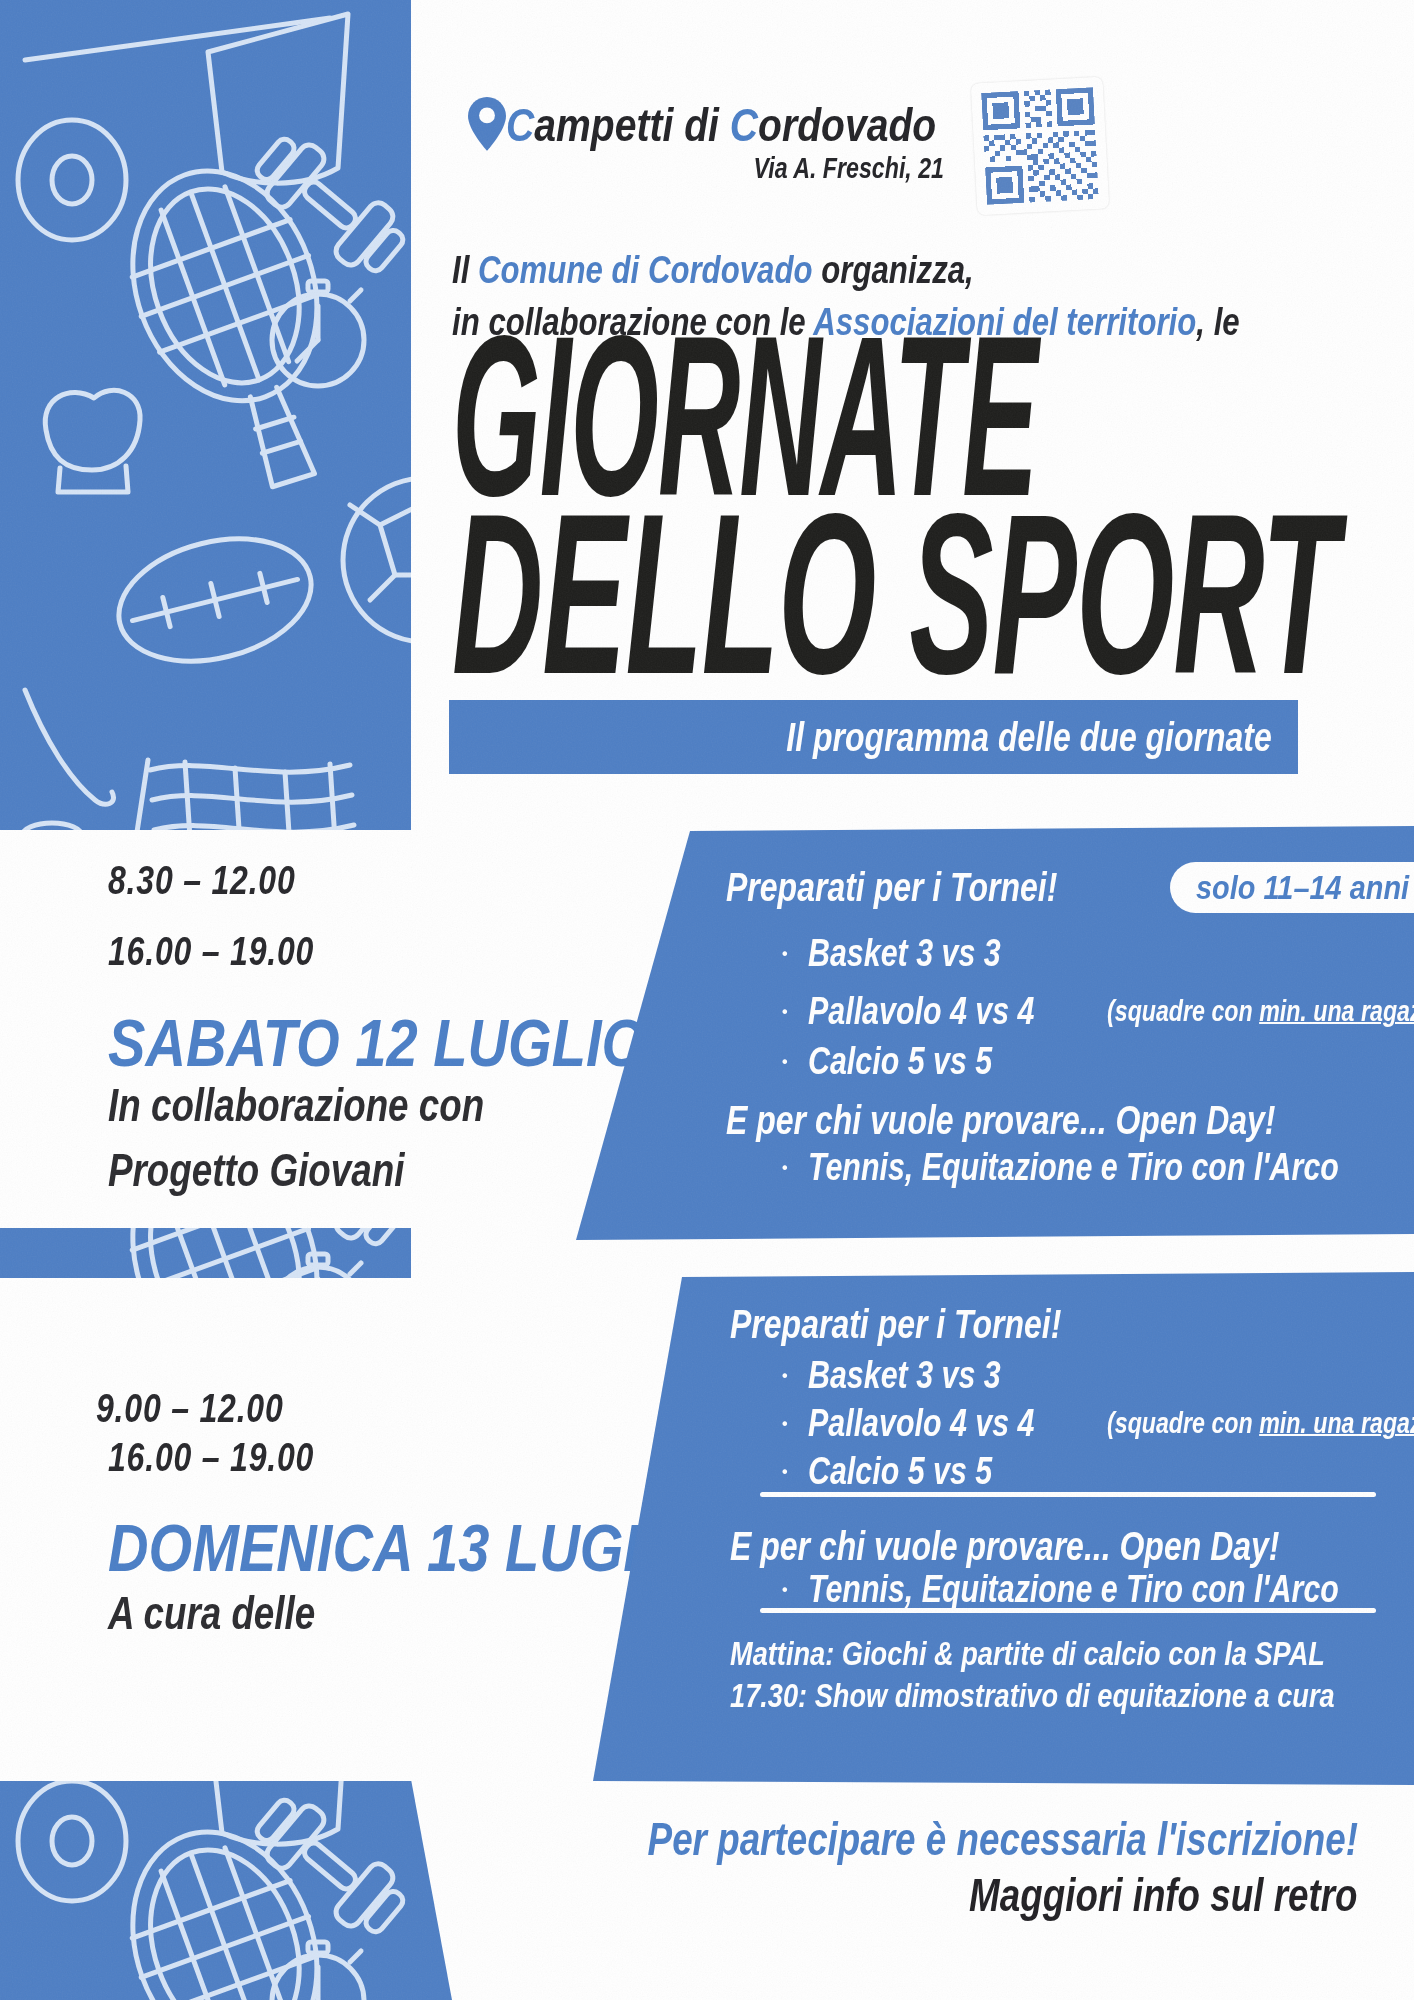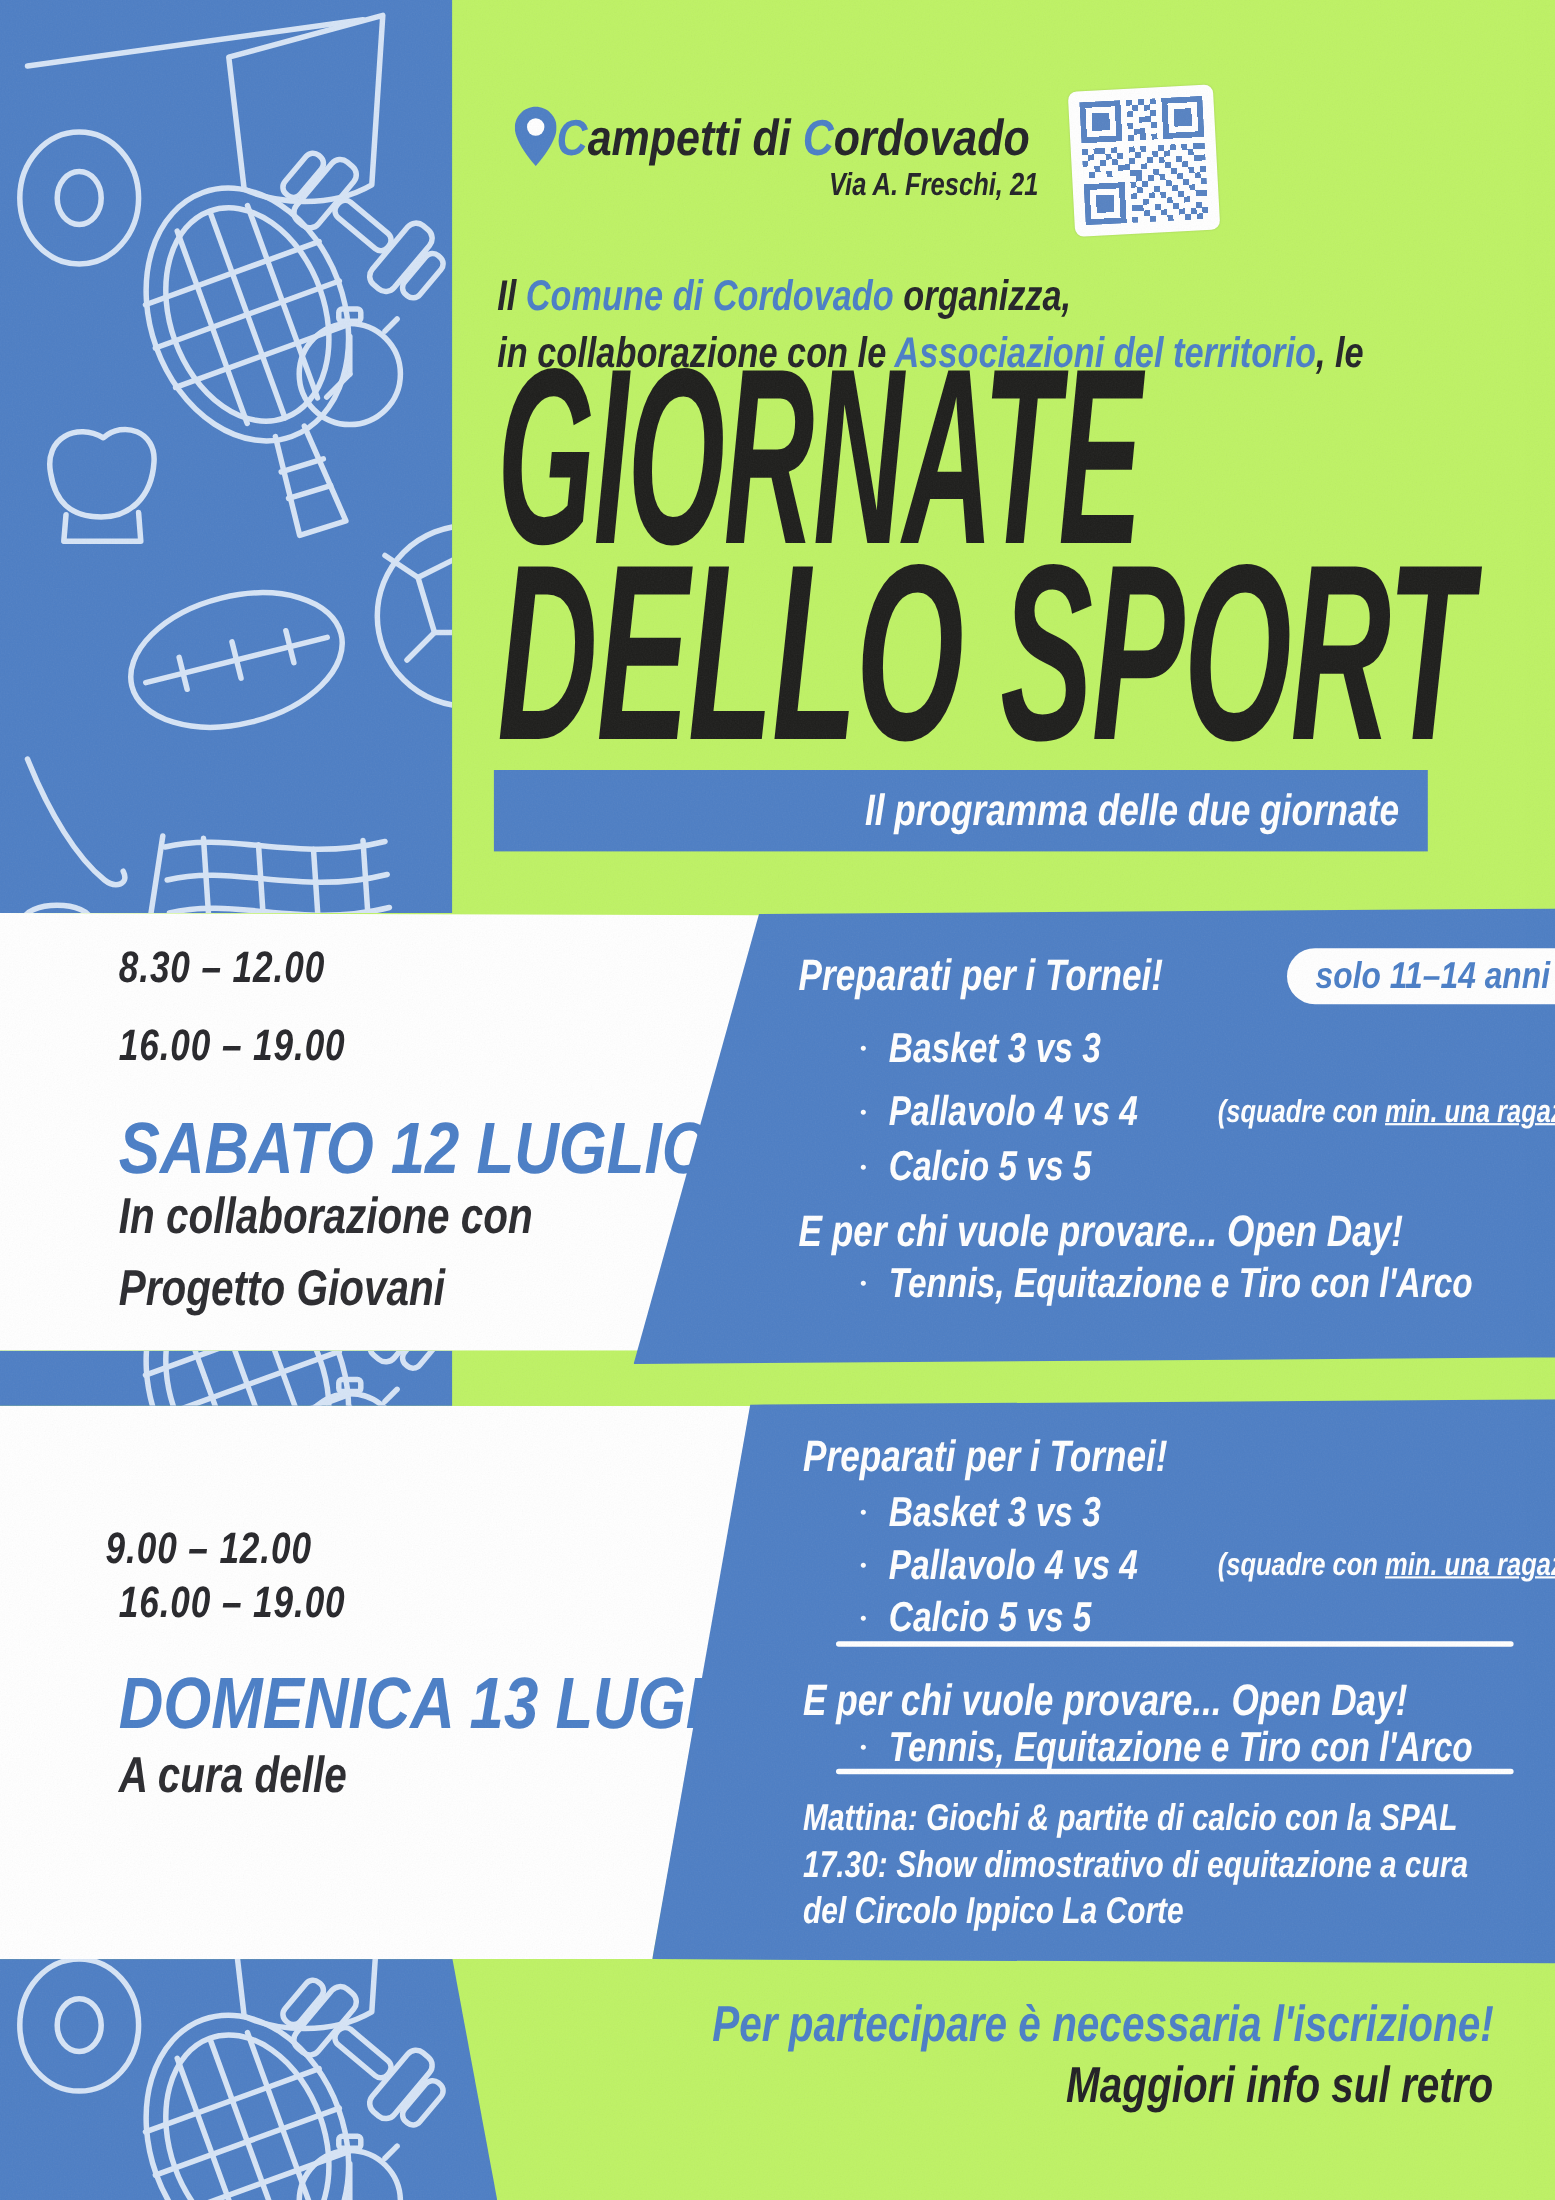--- a/index.html
+++ b/index.html
@@ -1,18 +1,18 @@
 <!DOCTYPE html>
 <html><head>
 <meta charset="utf-8">
 <style>
   html,body{margin:0;padding:0;background:#9a9a98;}
   .poster{
     position:relative; width:1414px; height:2000px; overflow:hidden;
-    background:#bef264;
+    background:#ffffff;
     font-family:"Liberation Sans", sans-serif;
     font-style:italic; font-weight:bold; color:#26262a;
   }
   .abs{position:absolute;}
   .cond{display:inline-block; transform:scaleX(.8); transform-origin:0 50%; white-space:nowrap;}
   .cond-r{display:inline-block; transform:scaleX(.8); transform-origin:100% 50%; white-space:nowrap;}
 
   
   .strip{position:absolute; background:#4d7ec4; overflow:hidden;}
   .strip svg{display:block; width:100%; height:100%;}
@@ -279,23 +279,20 @@
       <span class="dot"></span>
       <span class="p-bullet cond">Tennis, Equitazione e Tiro con l'Arco</span>
     </div>
     <div class="sep" style="top:342px"></div>
     <div class="prow" style="left:174px; top:368px">
       <span class="p-extra cond">Mattina: Giochi &amp; partite di calcio con la SPAL</span>
     </div>
     <div class="prow" style="left:174px; top:410px">
       <span class="p-extra cond">17.30: Show dimostrativo di equitazione a cura</span>
     </div>
-    <div class="prow" style="left:174px; top:452px">
-      <span class="p-extra cond">del Circolo Ippico La Corte</span>
-    </div>
   </div>
 
   <div class="abs footer-1"><span class="cond-r">Per partecipare è necessaria l'iscrizione!</span></div>
   <div class="abs footer-2"><span class="cond-r">Maggiori info sul retro</span></div>
 
   <svg class="noise">
     <filter id="paperNoise">
       <feTurbulence type="fractalNoise" baseFrequency="0.8" numOctaves="2" seed="7"></feTurbulence>
       <feColorMatrix type="saturate" values="0"></feColorMatrix>
     </filter>

